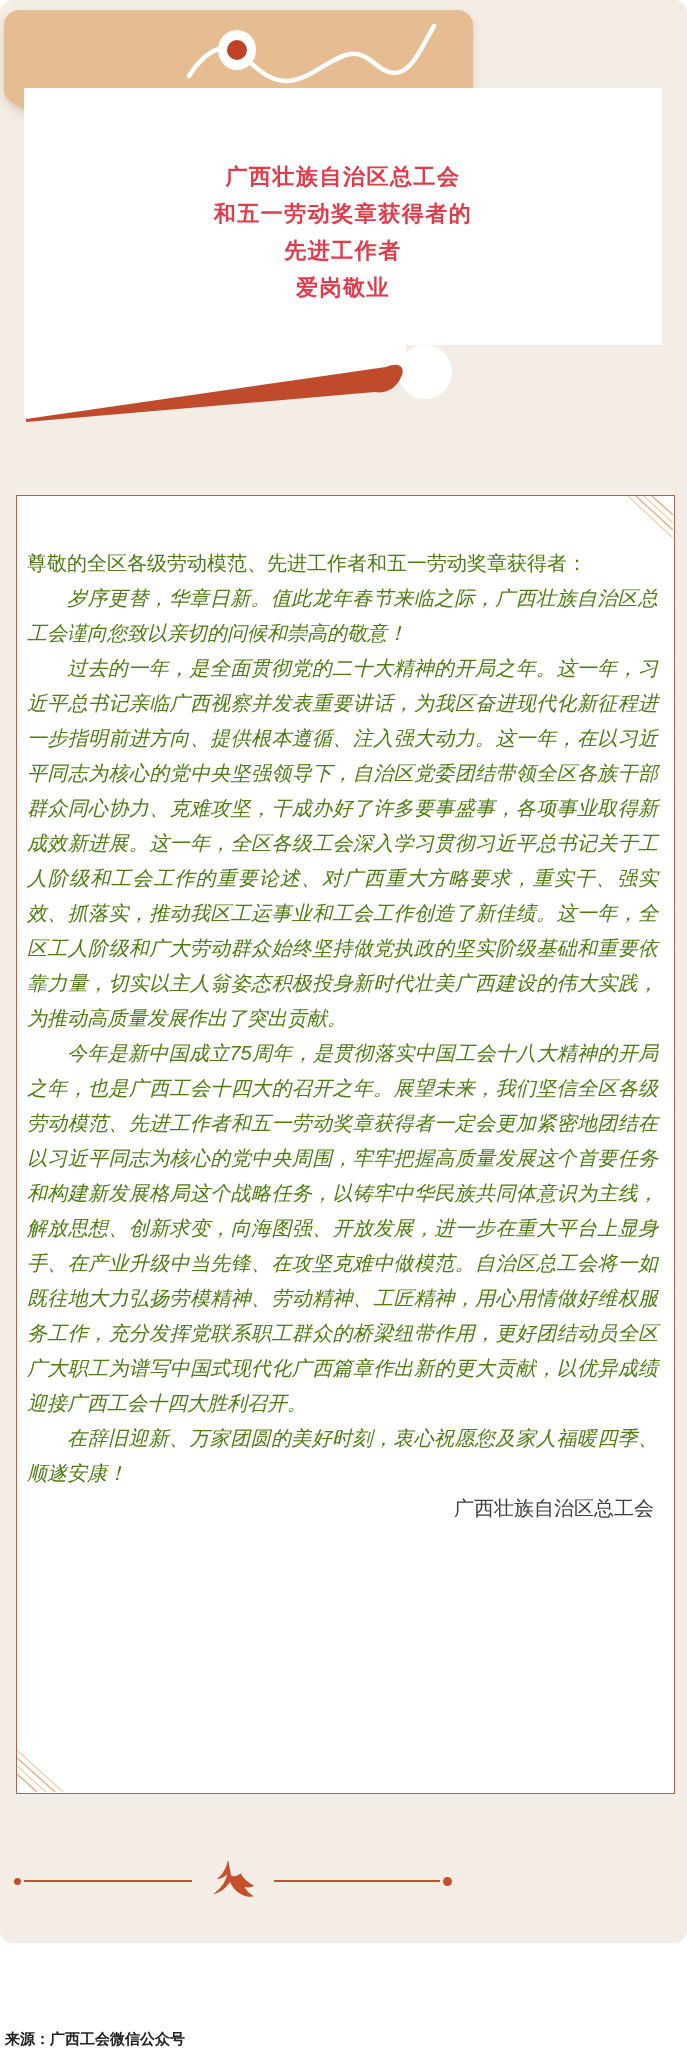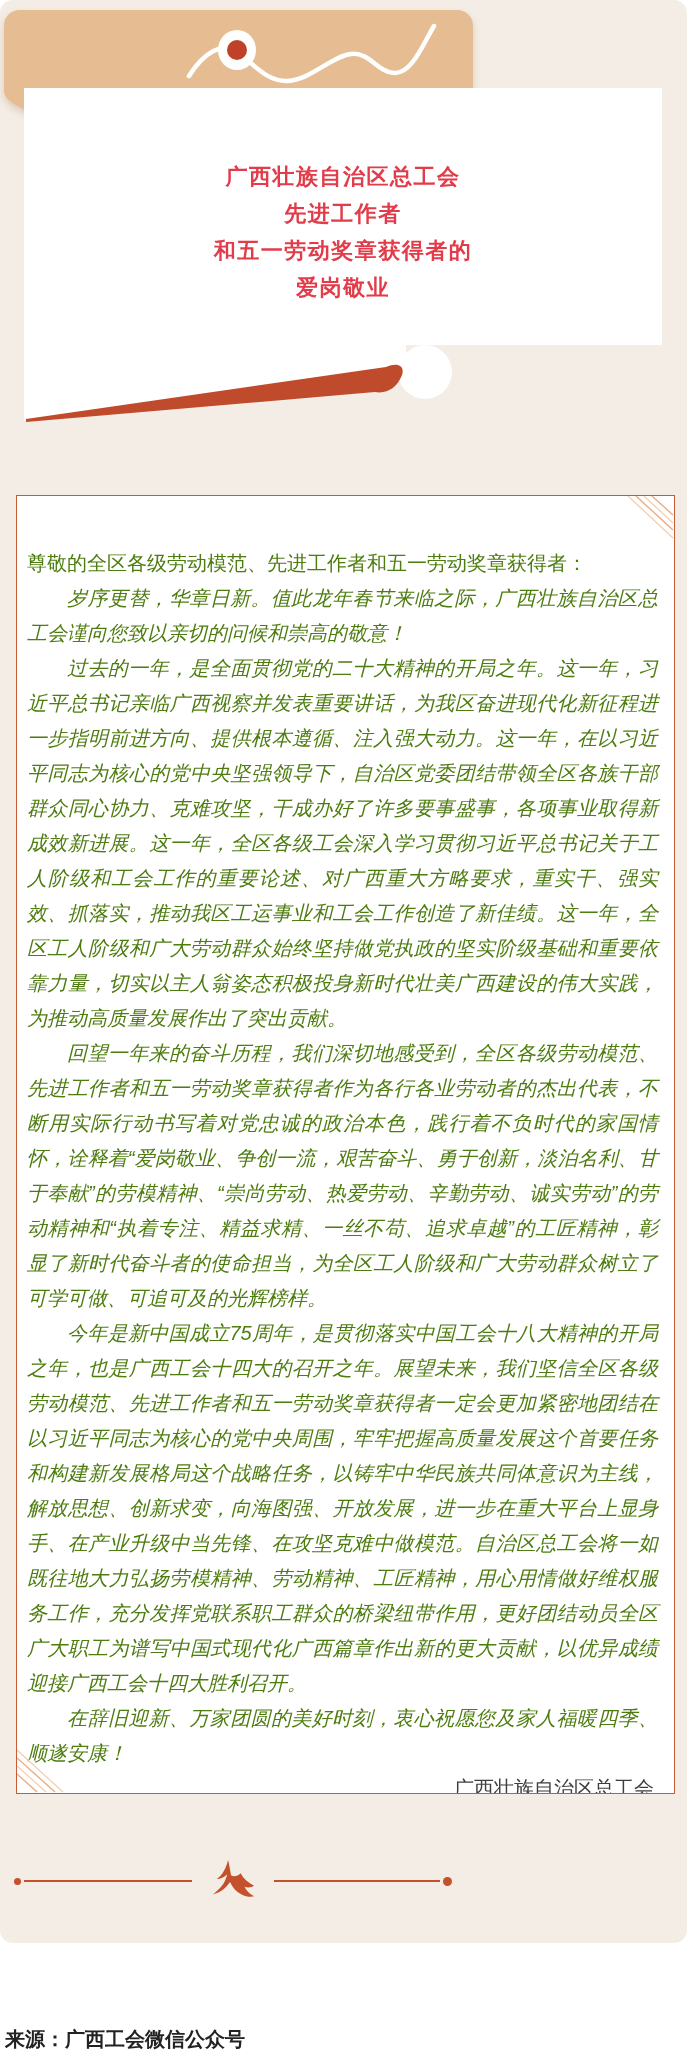--- a/index.html
+++ b/index.html
@@ -37,21 +37,21 @@
   
   .divider{position:absolute;left:14px;top:1858px;width:450px;height:46px;
            display:flex;align-items:center;}
   .divider .dot-s{width:7px;height:7px;border-radius:50%;background:#c4502c;}
   .divider .dot-l{width:9px;height:9px;border-radius:50%;background:#c4502c;}
   .divider .rule{height:2px;background:#c4502c;}
   .rule-1{width:168px;margin-left:3px;margin-right:17px;}
   .rule-2{width:166px;margin-left:19px;margin-right:3px;}
 
   
-  .source{position:absolute;left:5px;top:2030px;font-size:20px;font-weight:600;color:#222222;line-height:18px;}
+  .source{position:absolute;left:5px;top:2030px;font-size:15px;font-weight:600;color:#222222;line-height:18px;}
 </style>
 </head>
 <body>
 
 <div class="page">
 
   <div class="panel">
 
     <div class="banner"></div>
 
@@ -60,22 +60,22 @@
                C144,62 166,38 185,36 C204,34 211,54 228,55
                C246,56 257,26 268,8" fill="none" stroke="#ffffff" stroke-width="4.5" stroke-linecap="round"></path>
       <g>
         <ellipse cx="71" cy="32" rx="19" ry="20" fill="#ffffff"></ellipse>
         <circle cx="71" cy="32" r="10" fill="#bf4127"></circle>
       </g>
     </svg>
 
     <div class="title-card">
       <div class="title-line">广西壮族自治区总工会</div>
+      <div class="title-line">和五一劳动奖章获得者的</div>
       <div class="title-line">先进工作者</div>
-      <div class="title-line">和五一劳动奖章获得者的</div>
       <div class="title-line">爱岗敬业</div>
     </div>
 
     <svg class="swoosh" width="440" height="92" viewBox="0 0 440 92">
       <polygon points="0,0 382,0 382,26 0,76" fill="#ffffff"></polygon>
       <circle cx="401" cy="27" r="27" fill="#ffffff"></circle>
       <path d="M2,74 L362,22 C374,17 381,21 378,30 C373,43 363,49 351,47 L2,77 Z" fill="#c04b2c"></path>
     </svg>
 
     <div class="letter">
@@ -88,21 +88,20 @@
       <svg class="hatch bl" width="54" height="48" viewBox="0 0 54 48">
         <line x1="0" y1="5" x2="46" y2="47" stroke="#f3cfae" stroke-width="1.3"></line>
         <line x1="0" y1="13" x2="38" y2="47" stroke="#eba87d" stroke-width="1.3"></line>
         <line x1="0" y1="21" x2="29" y2="47" stroke="#f3cfae" stroke-width="1.3"></line>
         <line x1="0" y1="29" x2="20" y2="47" stroke="#eba87d" stroke-width="1.3"></line>
       </svg>
 
       <p>尊敬的全区各级劳动模范、先进工作者和五一劳动奖章获得者：</p>
       <p class="indent">岁序更替，华章日新。值此龙年春节来临之际，广西壮族自治区总工会谨向您致以亲切的问候和崇高的敬意！</p>
       <p class="indent">过去的一年，是全面贯彻党的二十大精神的开局之年。这一年，习近平总书记亲临广西视察并发表重要讲话，为我区奋进现代化新征程进一步指明前进方向、提供根本遵循、注入强大动力。这一年，在以习近平同志为核心的党中央坚强领导下，自治区党委团结带领全区各族干部群众同心协力、克难攻坚，干成办好了许多要事盛事，各项事业取得新成效新进展。这一年，全区各级工会深入学习贯彻习近平总书记关于工人阶级和工会工作的重要论述、对广西重大方略要求，重实干、强实效、抓落实，推动我区工运事业和工会工作创造了新佳绩。这一年，全区工人阶级和广大劳动群众始终坚持做党执政的坚实阶级基础和重要依靠力量，切实以主人翁姿态积极投身新时代壮美广西建设的伟大实践，为推动高质量发展作出了突出贡献。</p>
-      <p class="indent">回望一年来的奋斗历程，我们深切地感受到，全区各级劳动模范、先进工作者和五一劳动奖章获得者作为各行各业劳动者的杰出代表，不断用实际行动书写着对党忠诚的政治本色，践行着不负时代的家国情怀，诠释着“爱岗敬业、争创一流，艰苦奋斗、勇于创新，淡泊名利、甘于奉献”的劳模精神、“崇尚劳动、热爱劳动、辛勤劳动、诚实劳动”的劳动精神和“执着专注、精益求精、一丝不苟、追求卓越”的工匠精神，彰显了新时代奋斗者的使命担当，为全区工人阶级和广大劳动群众树立了可学可做、可追可及的光辉榜样。</p>
       <p class="indent">今年是新中国成立75周年，是贯彻落实中国工会十八大精神的开局之年，也是广西工会十四大的召开之年。展望未来，我们坚信全区各级劳动模范、先进工作者和五一劳动奖章获得者一定会更加紧密地团结在以习近平同志为核心的党中央周围，牢牢把握高质量发展这个首要任务和构建新发展格局这个战略任务，以铸牢中华民族共同体意识为主线，解放思想、创新求变，向海图强、开放发展，进一步在重大平台上显身手、在产业升级中当先锋、在攻坚克难中做模范。自治区总工会将一如既往地大力弘扬劳模精神、劳动精神、工匠精神，用心用情做好维权服务工作，充分发挥党联系职工群众的桥梁纽带作用，更好团结动员全区广大职工为谱写中国式现代化广西篇章作出新的更大贡献，以优异成绩迎接广西工会十四大胜利召开。</p>
       <p class="indent">在辞旧迎新、万家团圆的美好时刻，衷心祝愿您及家人福暖四季、顺遂安康！</p>
       <div class="sig">广西壮族自治区总工会</div>
 
     </div>
 
     <div class="divider">
       <div class="dot-s"></div>
       <div class="rule rule-1"></div>
       <svg width="46" height="44" viewBox="0 0 48 44">

